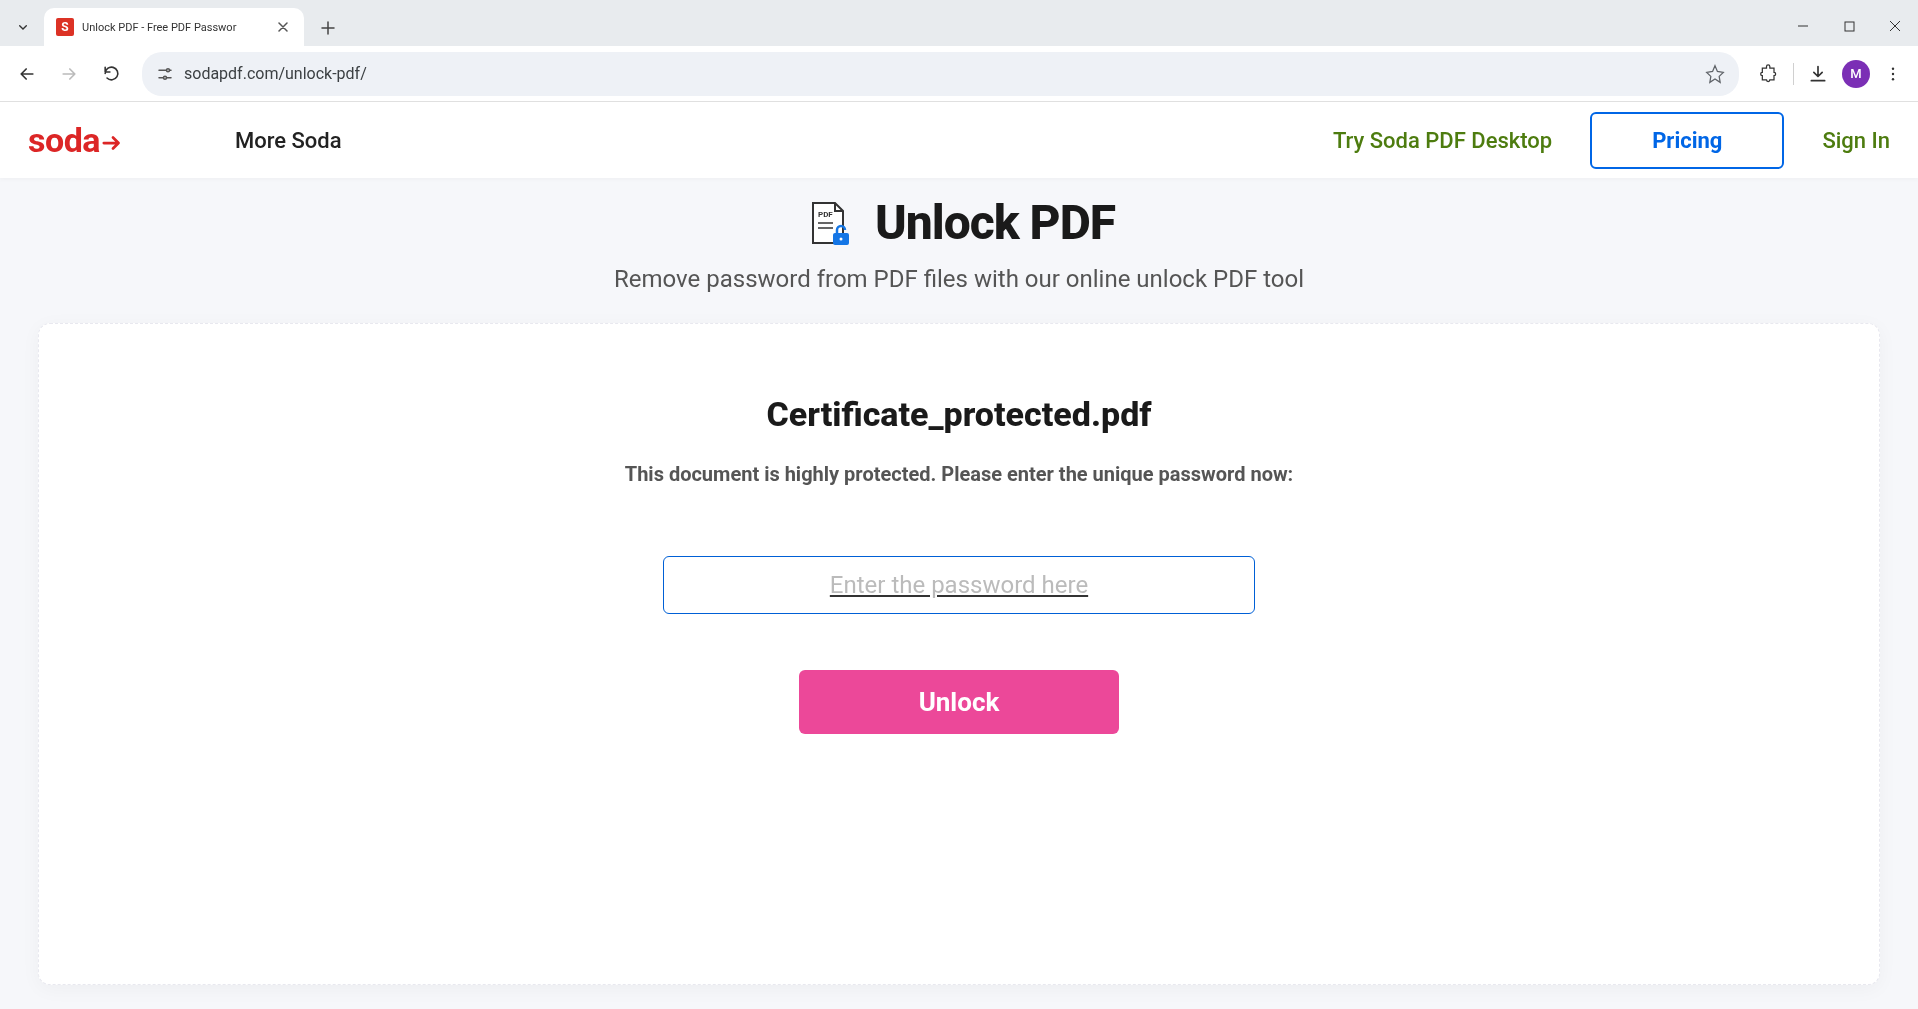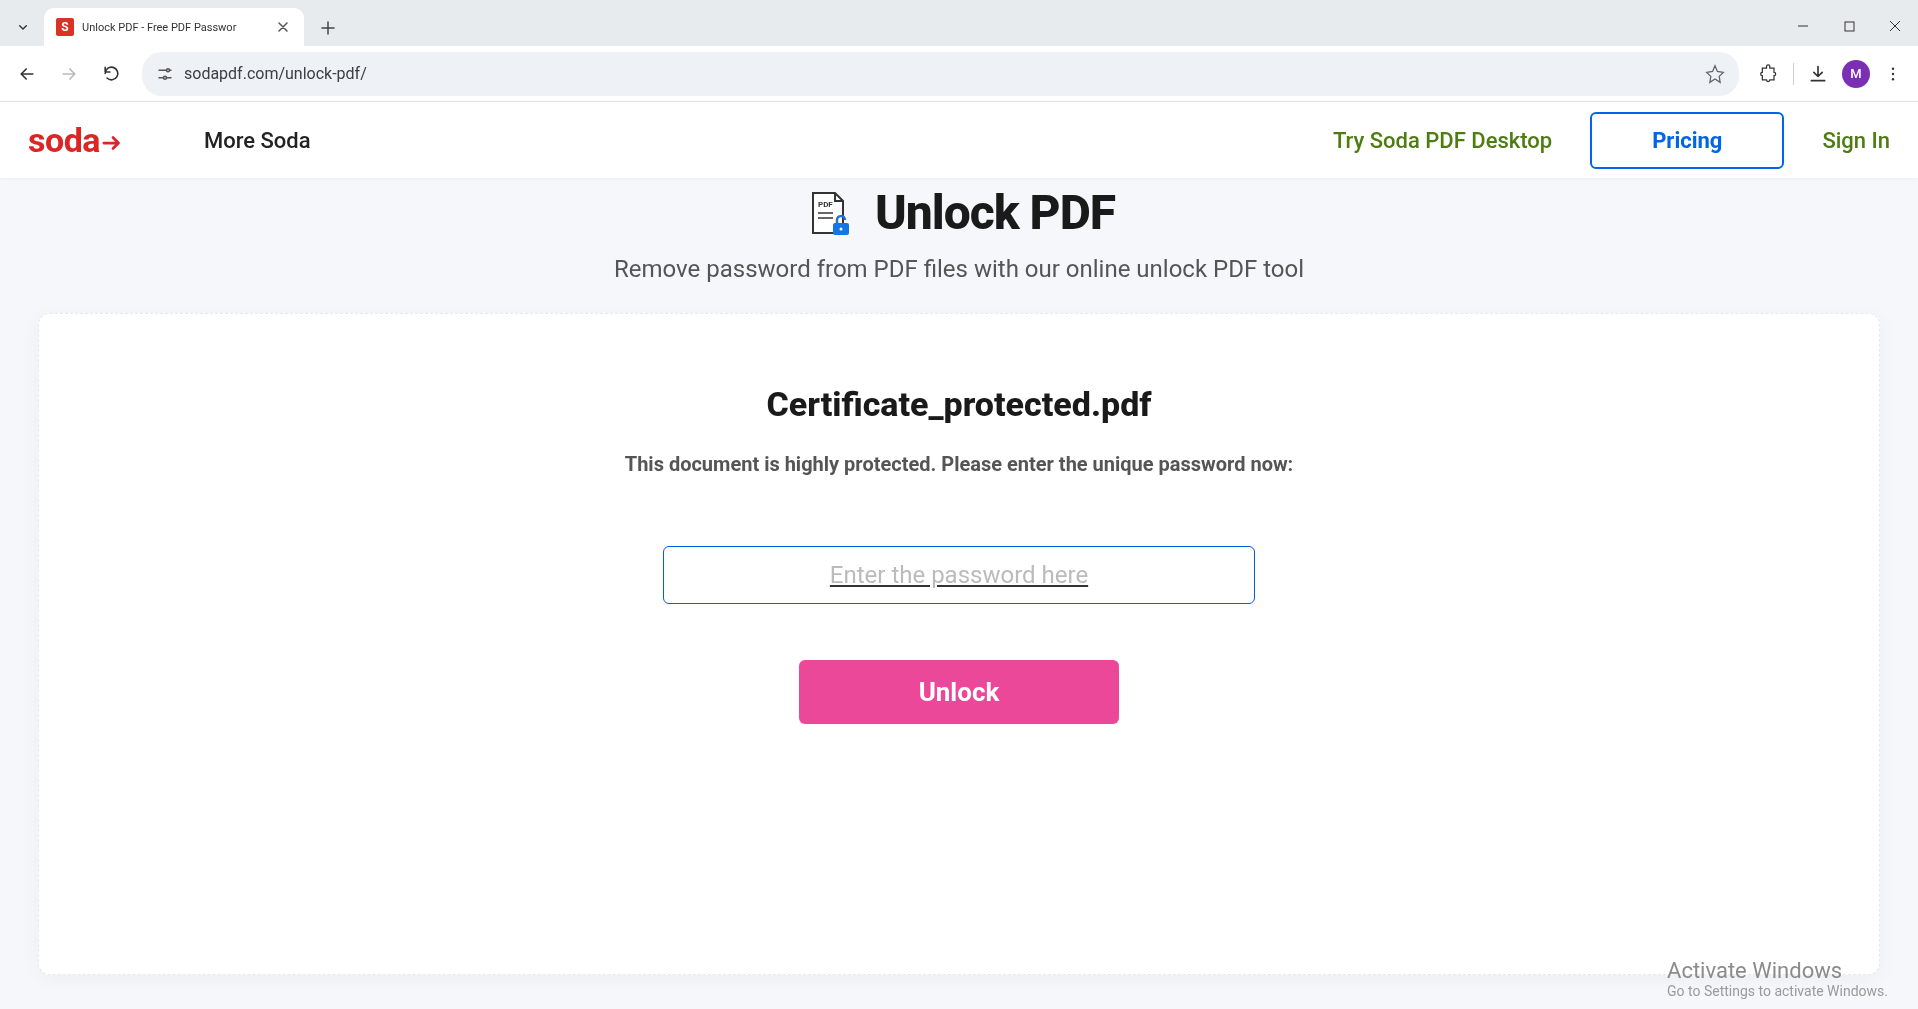--- a/index.html
+++ b/index.html
@@ -29,30 +29,30 @@
     .avatar { width: 28px; height: 28px; border-radius: 50%; background: #7b2fb5; color: #fff; display: flex; align-items: center; justify-content: center; font-size: 13px; font-weight: 500; }
 
     
     .viewport { position: relative; height: calc(1009px - 46px - 56px); background: #f6f7fa; overflow-y: scroll; }
     .viewport::-webkit-scrollbar { width: 17px; }
     .viewport::-webkit-scrollbar-track { background: #f1f1f1; }
     .viewport::-webkit-scrollbar-thumb { background: #c1c1c1; }
     .viewport::-webkit-scrollbar-button { background: #f1f1f1; height: 17px; }
 
     
-    .site-header { background: #fff; height: 76px; display: flex; align-items: center; padding: 0 28px; box-shadow: 0 1px 5px rgba(0,0,0,0.04); }
+    .site-header { background: #fff; height: 76px; display: flex; align-items: center; padding: 0 28px; box-shadow: 0 1px 5px rgba(0,0,0,0.04); gap: 31px; }
     .logo { display: flex; align-items: baseline; color: #dc2626; font-weight: 700; font-size: 34px; letter-spacing: -0.5px; }
     .logo-arrow { display: inline-block; margin-left: 2px; }
     .more-tools { margin-left: 80px; font-size: 22px; font-weight: 500; color: #222; cursor: pointer; }
     .header-right { margin-left: auto; display: flex; align-items: center; gap: 38px; }
     .header-link { font-size: 22px; font-weight: 500; color: #4d7c0f; cursor: pointer; }
     .pricing-btn { border: 2px solid #0066e6; color: #0066e6; font-weight: 700; font-size: 22px; padding: 14px 60px; border-radius: 6px; cursor: pointer; background: #fff; }
 
     
-    .hero { text-align: center; padding-top: 6px; }
+    .hero { text-align: center; padding-top: 16px; }
     .hero-title-row { display: flex; align-items: center; justify-content: center; gap: 20px; }
     .hero-title { font-size: 48px; font-weight: 800; color: #1a1a1a; letter-spacing: -1px; }
     .hero-sub { font-size: 24px; color: #555; margin-top: 14px; font-weight: 400; }
 
     
     .card { background: #fff; border-radius: 12px; margin: 30px 38px 0 38px; padding: 70px 40px 50px 40px; box-shadow: 0 4px 20px rgba(0,0,0,0.04); text-align: center; border: 1px dashed #e8e8ef; }
     .filename { font-size: 34px; font-weight: 800; color: #1a1a1a; }
     .prompt-text { font-size: 20px; color: #555; margin-top: 28px; font-weight: bold; }
     .pwd-input { width: 592px; height: 58px; border: 1.5px solid #0060d6; border-radius: 6px; font-size: 24px; text-align: center; margin-top: 70px; outline: none; color: #333; text-decoration: underline; }
     .pwd-input::placeholder { color: #bbb; }
@@ -203,18 +203,14 @@
 
   <div class="card">
     <h2 class="filename">Certificate_protected.pdf</h2>
     <p class="prompt-text">This document is highly protected. Please enter the unique password now:</p>
     <input type="text" class="pwd-input" placeholder="Enter the password here" style="">
     <br>
     <button class="unlock-btn">Unlock</button>
     <div style="height:200px"></div>
   </div>
 
-  <div class="watermark">
-    <div class="wm-title">Activate Windows</div>
-    <div class="wm-sub">Go to Settings to activate Windows.</div>
-  </div>
 
 </div>
 
 </body></html>

